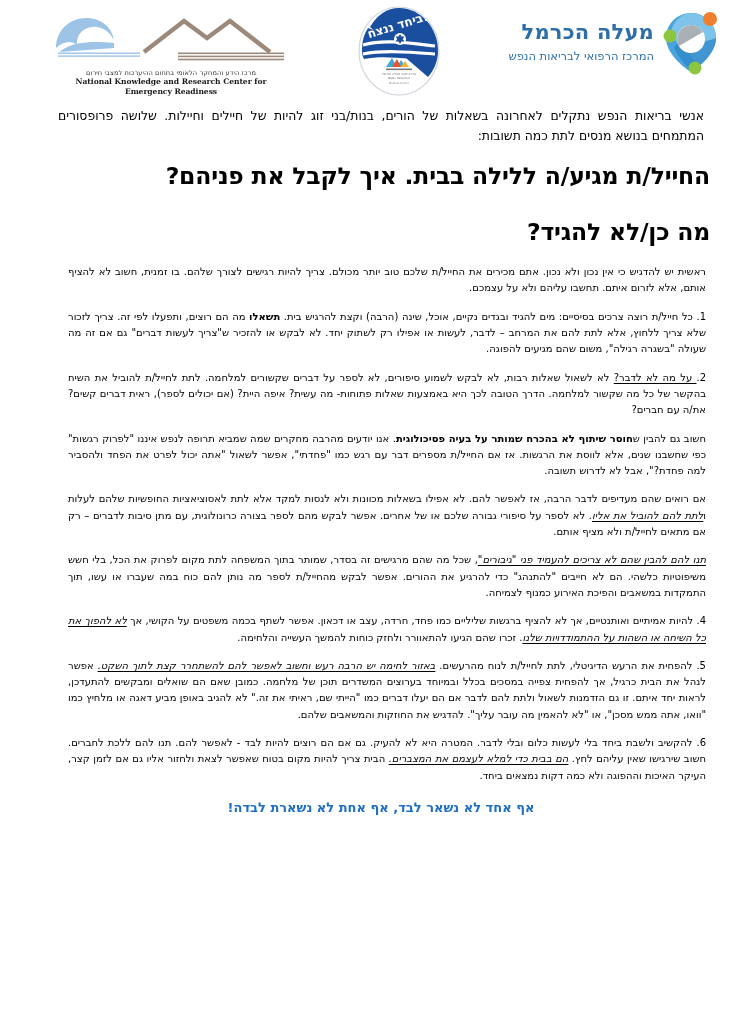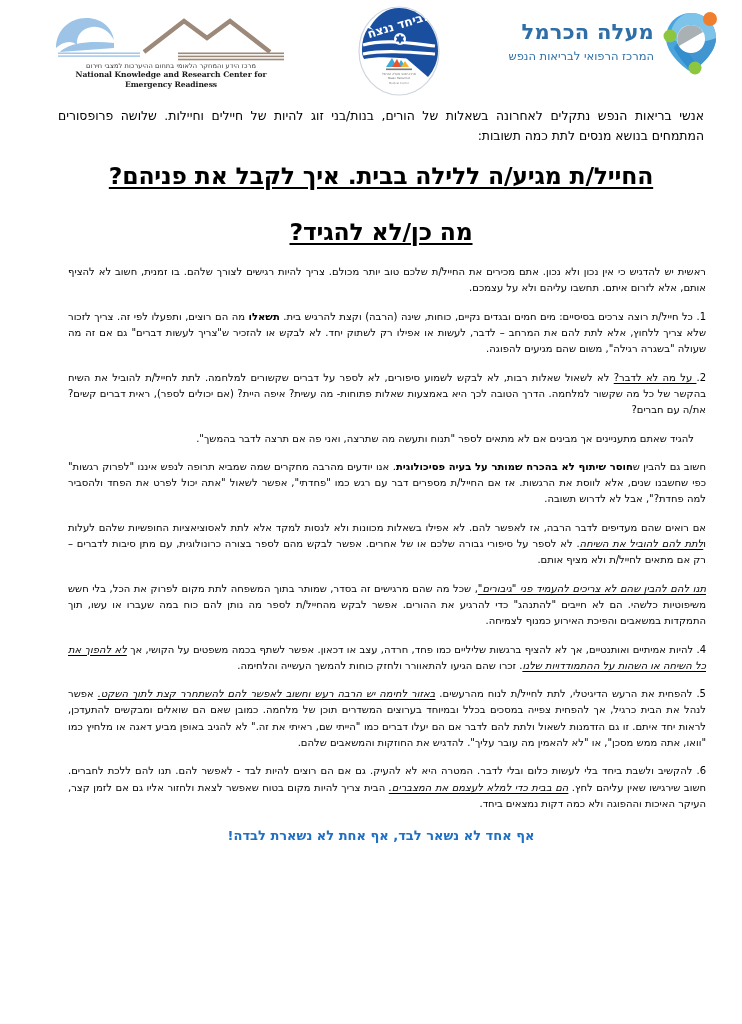--- a/index.html
+++ b/index.html
@@ -67,21 +67,21 @@
 
   
   .logo-nkc { width: 238px; flex: none; text-align: center; margin-top: 8px; }
   .nkc-art { width: 238px; height: 50px; display: block; }
   .nkc-he {
     font-size: 6.6px;
     color: #333333;
     line-height: 1.25;
     direction: rtl;
     letter-spacing: .1px;
-    margin-top: 0;
+    margin-top: 7px;
   }
   .nkc-en {
     font-family: "DejaVu Serif", "Liberation Serif", serif;
     font-size: 7.6px;
     font-weight: bold;
     color: #1a1a1a;
     line-height: 1.3;
     direction: ltr;
     letter-spacing: -.05px;
   }
@@ -89,23 +89,22 @@
   
   .intro {
     font-size: 12.4px;
     line-height: 1.62;
     text-align: justify;
     text-align-last: right;
     margin: 6px 6px 0 6px;
   }
 
   .title-main, .title-sub {
-    text-align: center;
-    font-weight: bold;
-    text-decoration: underline;
+    text-align: right;
+    font-weight: bold;
     text-underline-offset: 3px;
   }
   .title-main { font-size: 23.5px; margin-top: 16px; letter-spacing: -.2px; }
   .title-sub  { font-size: 23.5px; margin-top: 28px; letter-spacing: -.2px; }
 
   .para {
     font-size: 10px;
     line-height: 1.63;
     text-align: justify;
     text-align-last: right;
@@ -189,35 +188,34 @@
   </div>
 
   <div class="intro">אנשי בריאות הנפש נתקלים לאחרונה בשאלות של הורים, בנות/בני זוג להיות של חיילים וחיילות. שלושה פרופסורים המתמחים בנושא מנסים לתת כמה תשובות:</div>
 
   <div class="title-main">החייל/ת מגיע/ה ללילה בבית. איך לקבל את פניהם?</div>
   <div class="title-sub">מה כן/לא להגיד?</div>
 
   <div class="para first">ראשית יש להדגיש כי אין נכון ולא נכון. אתם מכירים את החייל/ת שלכם טוב יותר מכולם. צריך להיות רגישים לצורך שלהם. בו זמנית, חשוב לא להציף אותם, אלא לזרום איתם. תחשבו עליהם ולא על עצמכם.</div>
 
   <div class="para">
-    <span>1.</span><span> כל חייל/ת רוצה צרכים בסיסיים: מים חמים ובגדים נקיים, כוחות, שינה (הרבה) וקצת להרגיש בית. </span><b class="b">תשאלו</b><span> מה הם רוצים, ותפעלו לפי זה. צריך לזכור שלא צריך ללחוץ, אלא לתת להם את המרחב – לדבר, לעשות או אפילו רק לשתוק יחד. לא לבקש או להזכיר ש"צריך לעשות דברים" גם אם זה מה שעולה "בשגרה רגילה", משום שהם מגיעים להפוגה.</span>
+    <span>1.</span><span> כל חייל/ת רוצה צרכים בסיסיים: מים להגיד ובגדים נקיים, אוכל, שינה (הרבה) וקצת להרגיש בית. </span><b class="b">תשאלו</b><span> מה הם רוצים, ותפעלו לפי זה. צריך לזכור שלא צריך ללחוץ, אלא לתת להם את המרחב – לדבר, לעשות או אפילו רק לשתוק יחד. לא לבקש או להזכיר ש"צריך לעשות דברים" גם אם זה מה שעולה "בשגרה רגילה", משום שהם מגיעים להפוגה.</span>
   </div>
 
   <div class="para">
     <span>2.</span><span class="u"> על מה לא לדבר?</span><span> לא לשאול שאלות רבות, לא לבקש לשמוע סיפורים, לא לספר על דברים שקשורים למלחמה. לתת לחייל/ת להוביל את השיח בהקשר של כל מה שקשור למלחמה. הדרך הטובה לכך היא באמצעות שאלות פתוחות- מה עשית? איפה היית? (אם יכולים לספר), ראית דברים קשים? את/ה עם חברים?</span>
   </div>
 
-  <div class="para indent">להגיד שאתם מתעניינים אך מבינים אם לא מתאים לספר "תנוח ותעשה מה שתרצה, ואני פה אם תרצה לדבר בהמשך".</div>
 
   <div class="para">
     <span>חשוב גם להבין ש</span><b class="b">חוסר שיתוף לא בהכרח שמותר על בעיה פסיכולוגית</b><span>. אנו יודעים מהרבה מחקרים שמה שמביא תרופה לנפש איננו "לפרוק רגשות" כפי שחשבנו שנים, אלא לווסת את הרגשות. אז אם החייל/ת מספרים דבר עם רגש כמו "פחדתי", אפשר לשאול "אתה יכול לפרט את הפחד ולהסביר למה פחדת?", אבל לא לדרוש תשובה.</span>
   </div>
 
   <div class="para">
-    <span>אם רואים שהם מעדיפים לדבר הרבה, אז לאפשר להם. לא אפילו בשאלות מכוונות ולא לנסות למקד אלא לתת לאסוציאציות החופשיות שלהם לעלות ו</span><span class="ui">לתת להם להוביל את השיחה</span><span>. לא לספר על סיפורי גבורה שלכם או של אחרים. אפשר לבקש מהם לספר בצורה כרונולוגית, עם מתן סיבות לדברים – רק אם מתאים לחייל/ת ולא מציף אותם.</span>
+    <span>אם רואים שהם מעדיפים לדבר הרבה, אז לאפשר להם. לא אפילו בשאלות מכוונות ולא לנסות למקד אלא לתת לאסוציאציות החופשיות שלהם לעלות ו</span><span class="ui">לתת להם להוביל את אליו</span><span>. לא לספר על סיפורי גבורה שלכם או של אחרים. אפשר לבקש מהם לספר בצורה כרונולוגית, עם מתן סיבות לדברים – רק אם מתאים לחייל/ת ולא מציף אותם.</span>
   </div>
 
 
   <div class="para">
     <span class="ui">תנו להם להבין שהם לא צריכים להעמיד פני "גיבורים"</span><span>, שכל מה שהם מרגישים זה בסדר, שמותר בתוך המשפחה לתת מקום לפרוק את הכל, בלי חשש משיפוטיות כלשהי. הם לא חייבים "להתנהג" כדי להרגיע את ההורים. אפשר לבקש מהחייל/ת לספר מה נותן להם כוח במה שעברו או עשו, תוך התמקדות במשאבים והפיכת האירוע כמנוף לצמיחה.</span>
   </div>
 
   <div class="para">
     <span>4.</span><span> להיות אמיתיים ואותנטיים, אך לא להציף ברגשות שליליים כמו פחד, חרדה, עצב או דכאון. אפשר לשתף בכמה משפטים על הקושי, אך </span><span class="ui">לא להפוך את כל השיחה או השהות על ההתמודדויות שלנו</span><span>. זכרו שהם הגיעו להתאוורר ולחזק כוחות להמשך העשייה והלחימה.</span>
   </div>

